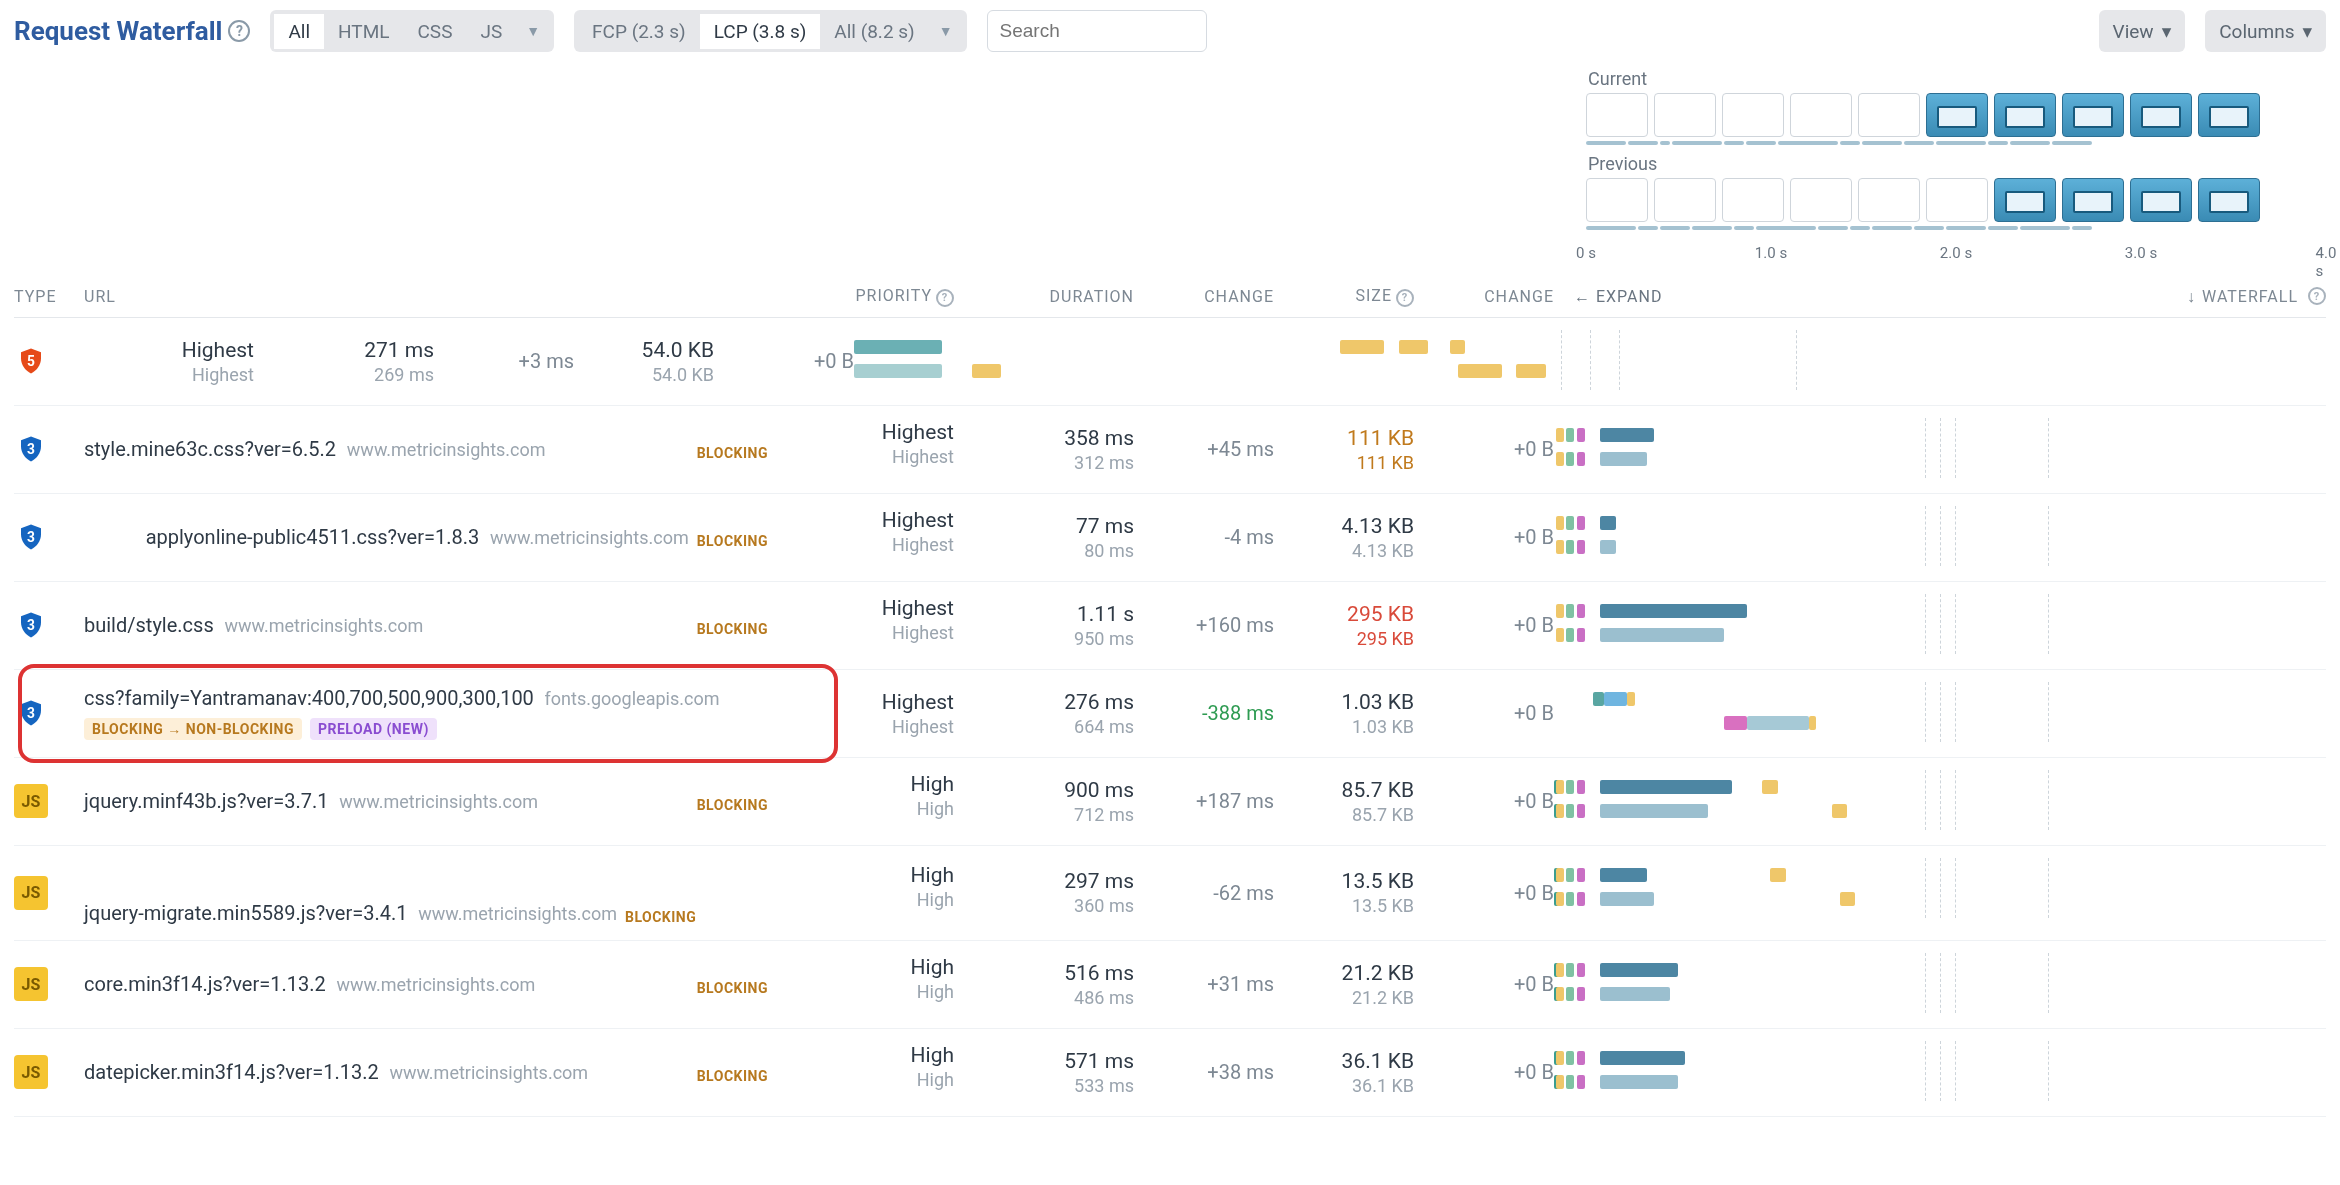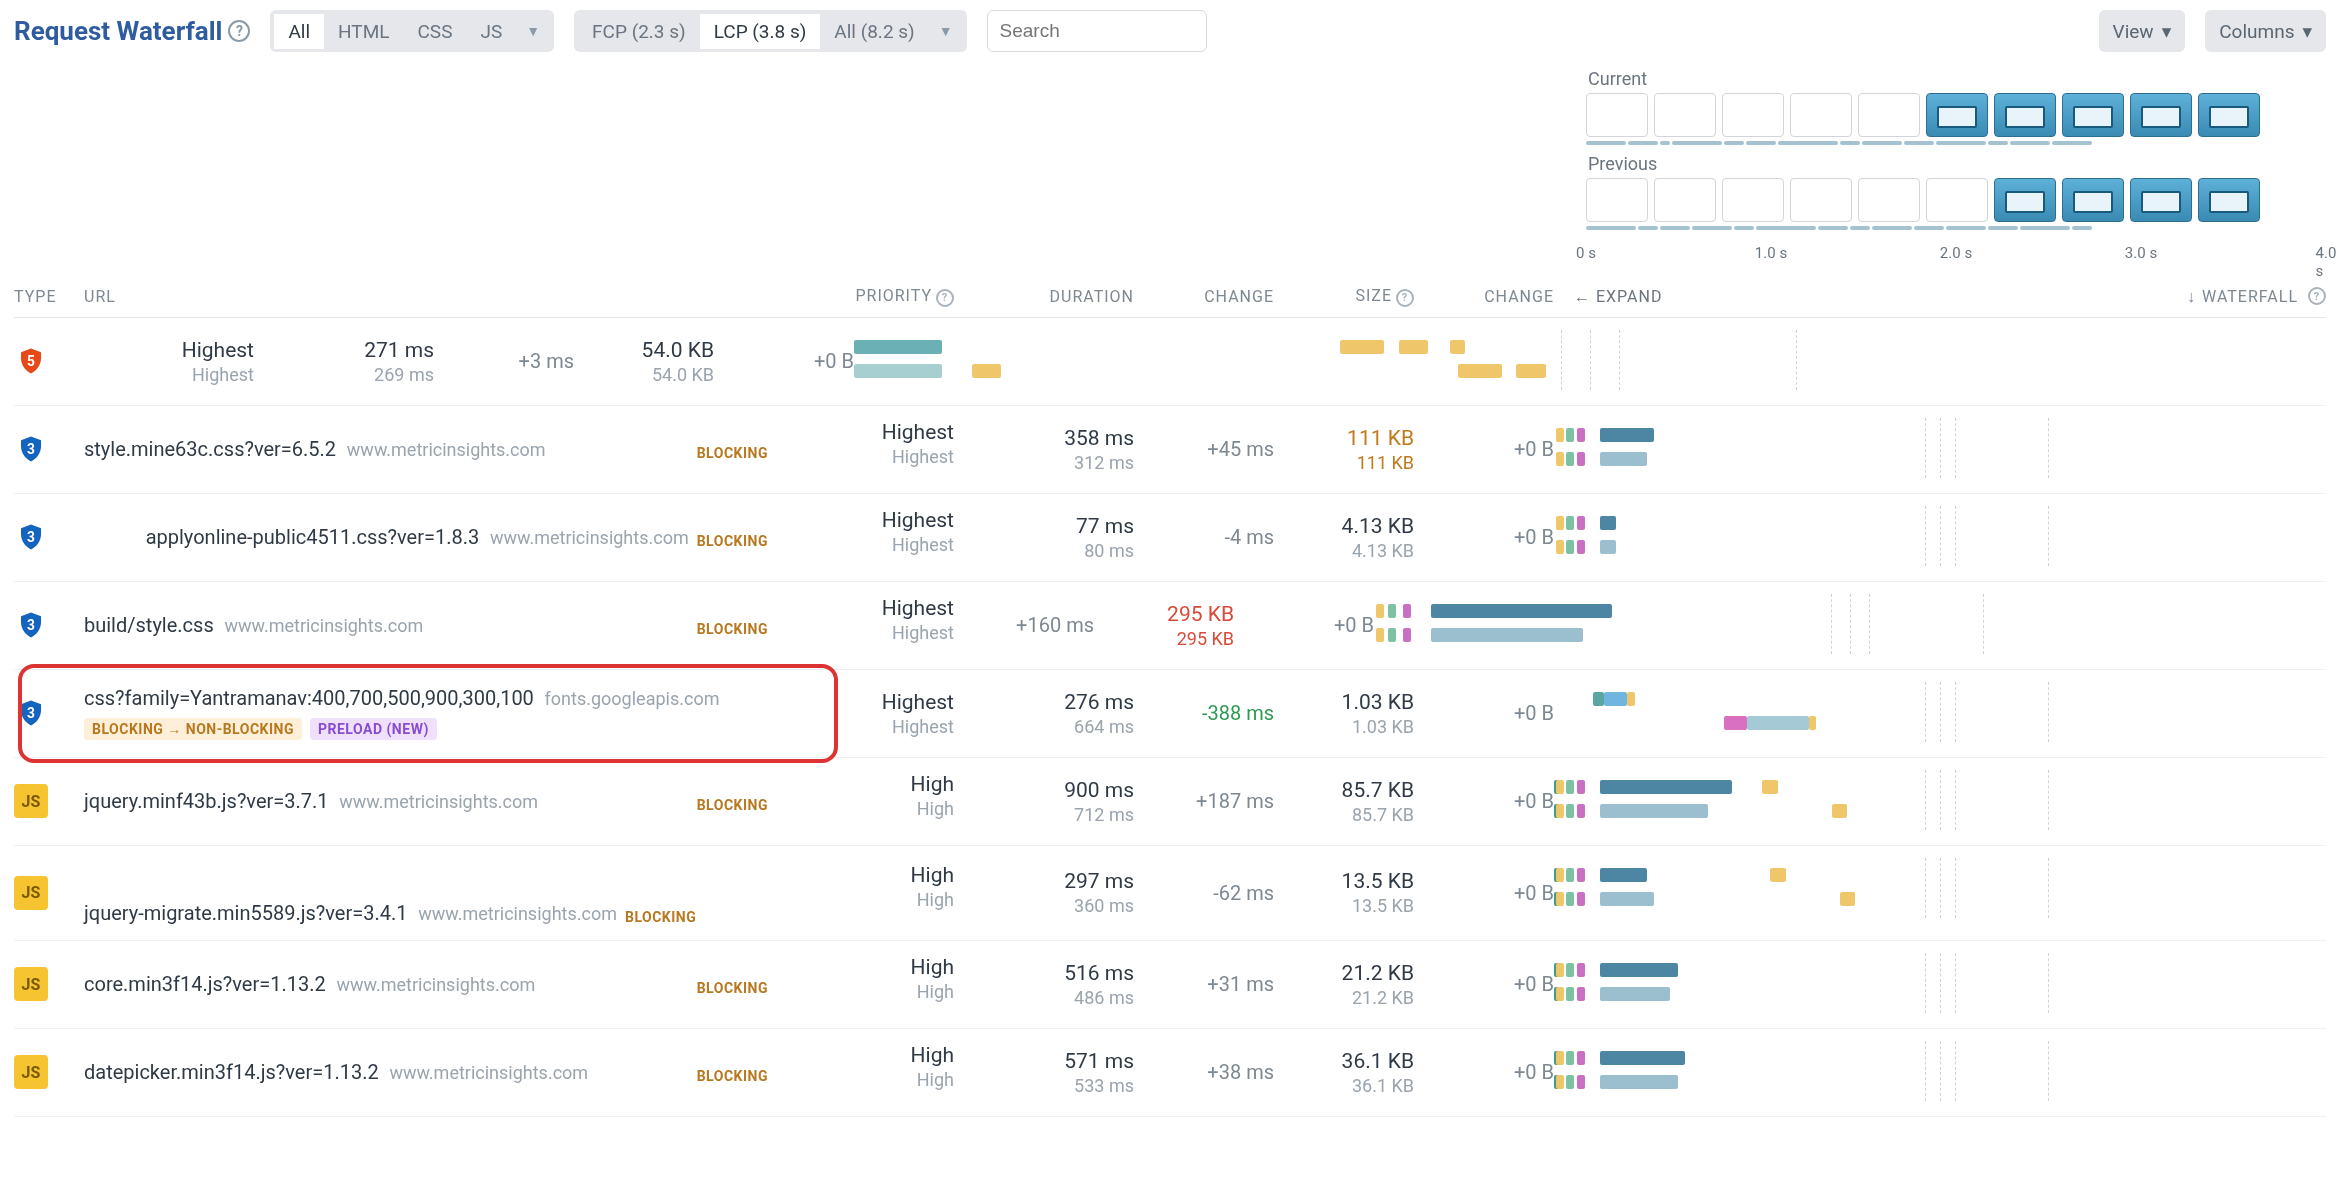--- a/index.html
+++ b/index.html
@@ -370,20 +370,24 @@
         <div style="display:flex;align-items:center;justify-content:space-between;width:100%;">
         <div><span class="url-main">build/style.css</span> <span class="url-host">www.metricinsights.com</span></div>
         <span class="badge b-block">BLOCKING</span>
      </div>
       </div>
     <div class="col-prio stack">
        <span class="badge b-block" style="align-self:flex-end;margin-bottom:-28px;position:relative;top:-2px;"></span>
        <div class="val-top">Highest</div>
        <div class="val-bot">Highest</div>
     </div>
+    <div class="col-dur stack">
+       <div class="val-top">1.11 s</div>
+        <div class="val-bot">950 ms</div>
+    </div>
     <div class="col-chg stack" style="justify-content:center;">
        <div class="chg-gray" style="font-size:20px;">+160 ms</div>
     </div>
     <div class="col-size stack">
        <div class="val-top size-bad">295 KB</div>
         <div class="val-bot size-bad">295 KB</div>
     </div>
     <div class="col-chg2 stack" style="justify-content:center;">
        <div class="chg-gray" style="font-size:20px;">+0 B</div>
     </div>

